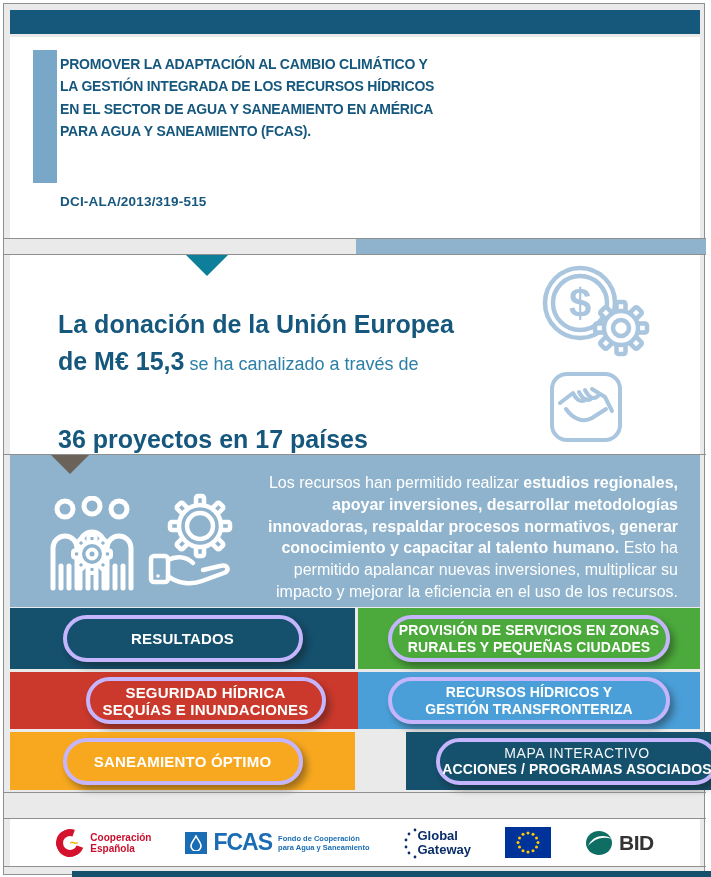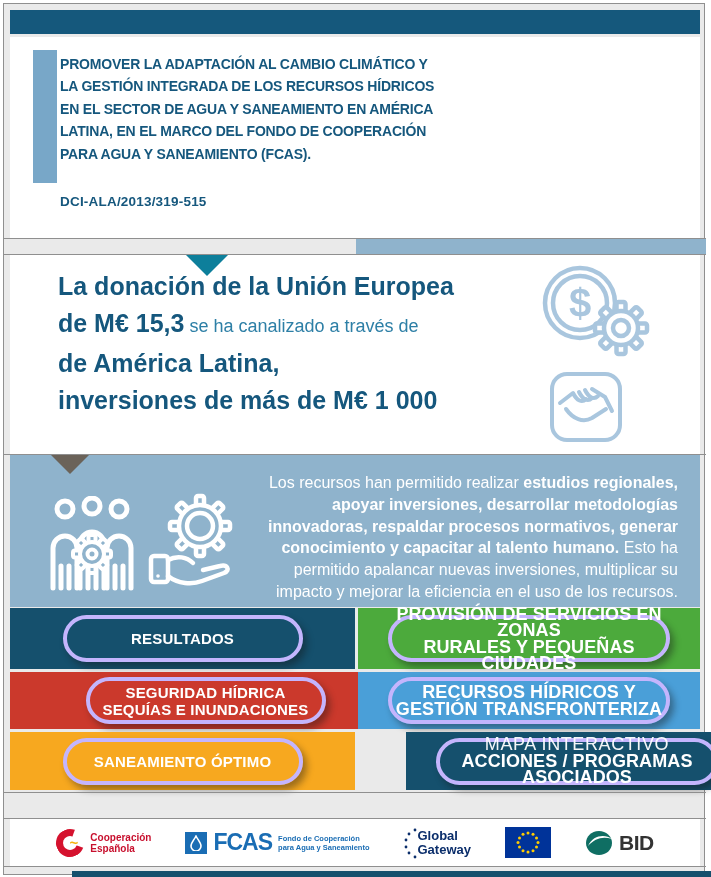--- a/index.html
+++ b/index.html
@@ -18,21 +18,21 @@
          font-size:14px;line-height:22.4px;letter-spacing:-0.2px;white-space:nowrap;}
   .ref{left:60px;top:194px;font-size:13.5px;font-weight:bold;color:#15577d;letter-spacing:.2px;}
 
   .bandblue{left:356px;top:239px;width:350px;height:15px;background:#8fb3cc;}
 
   .card2{left:10px;top:255px;width:690px;height:199px;background:#fff;}
   .tri-teal{left:186px;top:255px;width:0;height:0;border-left:21px solid transparent;
             border-right:21px solid transparent;border-top:21px solid #0d7f9b;}
   .donation{left:58px;top:268px;width:480px;color:#15577d;}
   .donation .row{line-height:37px;white-space:nowrap;}
-  .big{font-size:25px;font-weight:bold;color:#15577d;}
+  .big{font-size:25px;font-weight:bold;color:#15577d;margin-top:38px;}
   .small{font-size:18px;font-weight:normal;color:#2d7fa6;}
 
   .icon-coin{left:538px;top:263px;}
   .icon-handshake{left:549px;top:371px;}
 
   .section3{left:10px;top:455px;width:690px;height:152px;background:#8fb3cc;}
   .tri-gray{left:51px;top:455px;width:0;height:0;border-left:19px solid transparent;
             border-right:19px solid transparent;border-top:19px solid #6b6359;}
   .icon-people{left:50px;top:496px;}
   .icon-handgear{left:146px;top:492px;}
@@ -41,21 +41,21 @@
   .resources b{font-weight:bold;}
 
   .cell{display:flex;align-items:center;justify-content:center;}
   .c1{left:10px;width:345px;} .c2{left:358px;width:342px;}
   .r1{top:608px;height:61px;} .r2{top:672px;height:57px;} .r3{top:732px;height:58px;}
   .pill{border:4px solid #c4b5fd;border-radius:40px;color:#fff;display:flex;
         flex-direction:column;align-items:center;justify-content:center;text-align:center;
         font-weight:bold;box-shadow:4px 5px 7px rgba(20,20,20,.40);cursor:pointer;
         background:transparent;box-sizing:border-box;}
   .pill-l{width:240px;height:47px;font-size:15px;line-height:17px;letter-spacing:.2px;}
-  .pill-r{width:282px;height:47px;font-size:18px;line-height:16.5px;letter-spacing:.1px;}
+  .pill-r{width:282px;height:47px;font-size:14px;line-height:16.5px;letter-spacing:.1px;}
   .pill .lt{font-weight:normal;opacity:.95;letter-spacing:.6px;}
 
   .footer{left:10px;top:819px;width:690px;height:47px;background:#fff;display:flex;
           align-items:center;justify-content:center;gap:34px;}
   .bottombar{left:72px;top:871px;width:639px;height:6px;background:#15506d;}
 
   
   .logo{display:flex;align-items:center;gap:6px;cursor:pointer;}
   .ce-c{position:relative;width:14px;height:14px;border-radius:50%;
         border:7px solid #d5122e;border-right-color:transparent;transform:rotate(-25deg);}
@@ -77,34 +77,34 @@
   <div class="abs frame"></div>
 
   <div class="abs topbar"></div>
 
   <div class="abs card1"></div>
   <div class="abs accent"></div>
   <div class="abs title">
     <div>PROMOVER LA ADAPTACIÓN AL CAMBIO CLIMÁTICO Y</div>
     <div>LA GESTIÓN INTEGRADA DE LOS RECURSOS HÍDRICOS</div>
     <div>EN EL SECTOR DE AGUA Y SANEAMIENTO EN AMÉRICA</div>
-    <div>LATINA, EN EL MARCO DEL FONDO DE COOPERACIÓN</div>
     <div>PARA AGUA Y SANEAMIENTO (FCAS).</div>
   </div>
   <div class="abs ref">DCI-ALA/2013/319-515</div>
 
   <div class="abs hline" style="top:238px"></div>
   <div class="abs bandblue"></div>
   <div class="abs hline" style="top:254px"></div>
 
   <div class="abs card2"></div>
   <div class="abs tri-teal"></div>
   <div class="abs donation">
     <div class="row big">La donación de la Unión Europea</div>
     <div class="row"><span class="big">de M€ 15,3</span><span class="small"> se ha canalizado a través de</span></div>
+    <div class="row big">36 proyectos en 17 países</div>
     <div class="row big">de América Latina,</div>
     <div class="row big">inversiones de más de M€ 1 000</div>
   </div>
 
   <svg class="abs icon-coin" width="114" height="94" viewBox="0 0 114 94">
     <g fill="none" stroke="#a9c6de" stroke-width="4.5">
       <circle cx="42" cy="40" r="35"></circle>
       <circle cx="42" cy="40" r="27"></circle>
     </g>
     <text x="42" y="54" text-anchor="middle" font-family="Liberation Sans, sans-serif" font-size="40" font-weight="bold" fill="#a9c6de">$</text>

